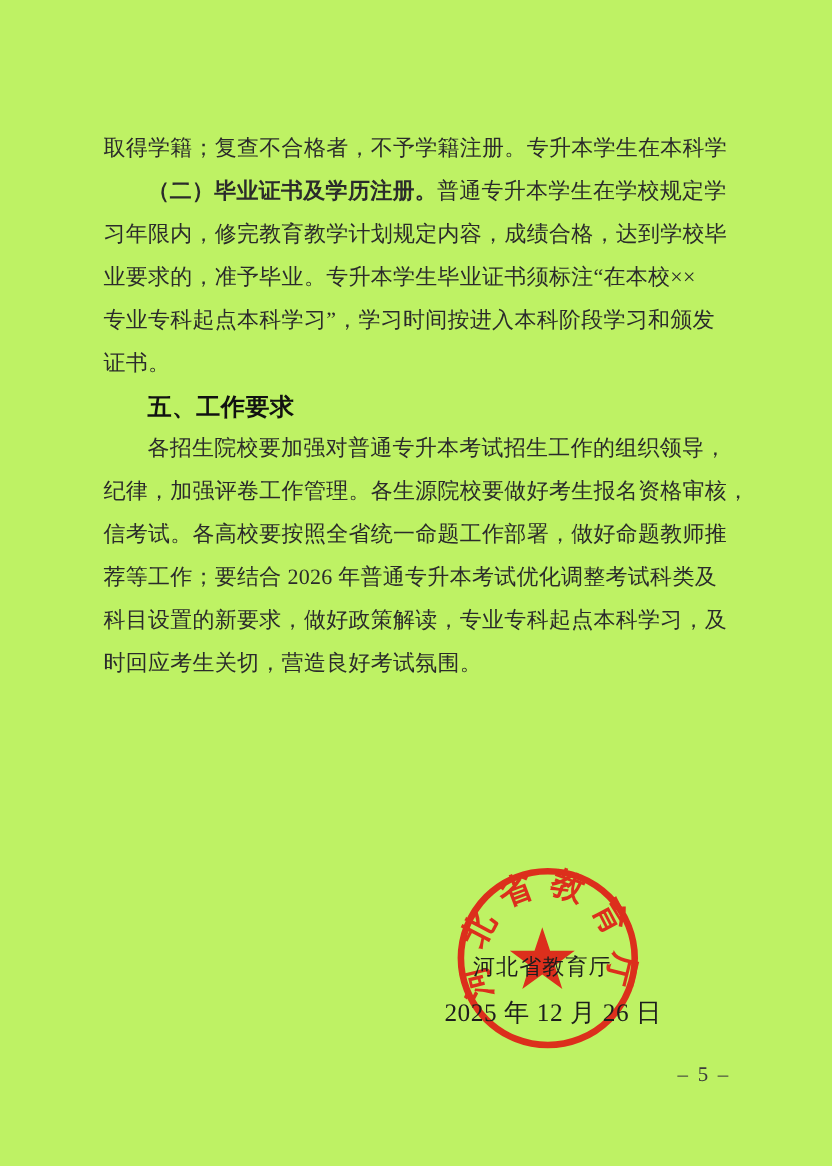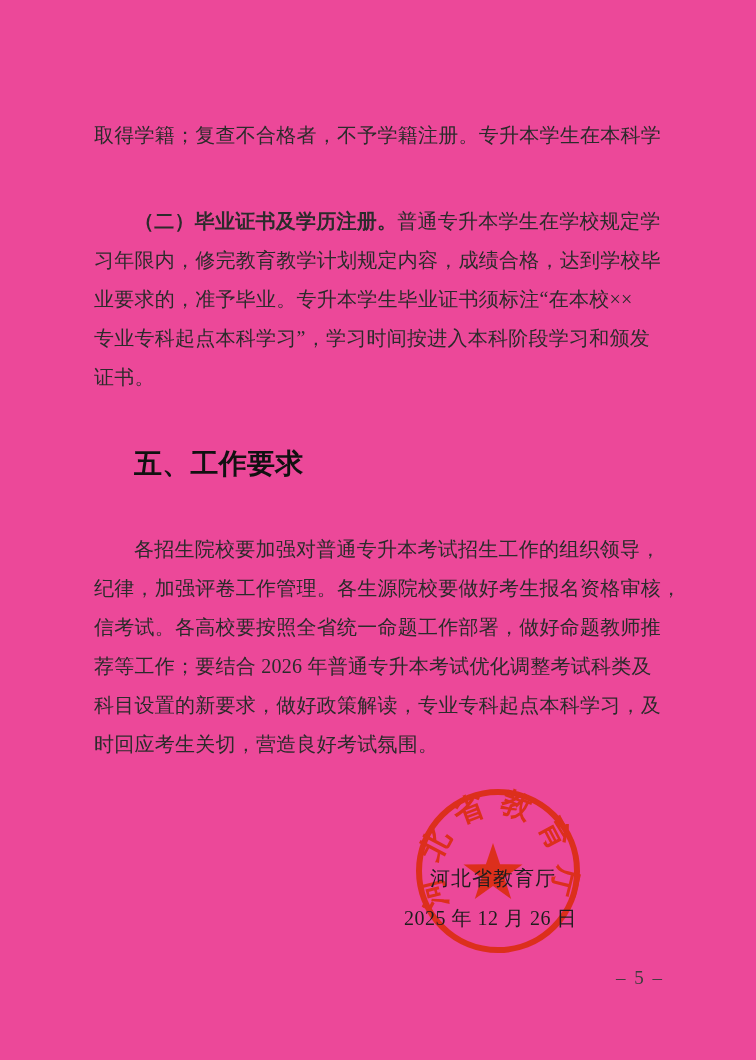--- a/index.html
+++ b/index.html
@@ -1,43 +1,43 @@
 <!DOCTYPE html>
 <html><head>
 <meta charset="utf-8">
 <style>
   html,body{margin:0;padding:0;background:#ffffff;}
   #page{
     position:relative;
     width:756px;height:1060px;
-    background:#ec4899;
+    background:#bef264;
     overflow:hidden;
     font-family:"Liberation Serif", serif;
     color:#262626;
   }
   
   #doc-body{
     position:absolute;
     left:94px; top:116px;
     width:570px;
   }
   .line{
     height:39px;
     line-height:39px;
     font-size:20px;
     letter-spacing:0.25px;
     white-space:nowrap;
     color:#2b2b2b;
   }
-  .line.indent{ padding-left:40px;margin-top:47px; }
+  .line.indent{ padding-left:40px; }
   .line .lead{ font-weight:bold; }
   .line.heading{
     font-family:Liberation Serif, serif;
     font-weight:bold;
-    font-size:28px;
+    font-size:22px;
     color:#111;
   }
   
   #seal{
     position:absolute;
     left:409px; top:782px;
     width:178px; height:178px;
   }
   #seal svg{ display:block; }
   .seal-arc{
@@ -53,21 +53,21 @@
     left:430px; top:865px;
     font-size:20px;
     letter-spacing:1px;
     color:#1d1d1d;
     white-space:nowrap;
     z-index:3;
   }
   #issue-date{
     position:absolute;
     left:404px; top:905px;
-    font-size:20px;
+    font-size:23px;
     letter-spacing:0.5px;
     color:#1d1d1d;
     white-space:nowrap;
     z-index:3;
   }
   
   #page-number{
     position:absolute;
     left:598px; top:967px;
     width:84px;

